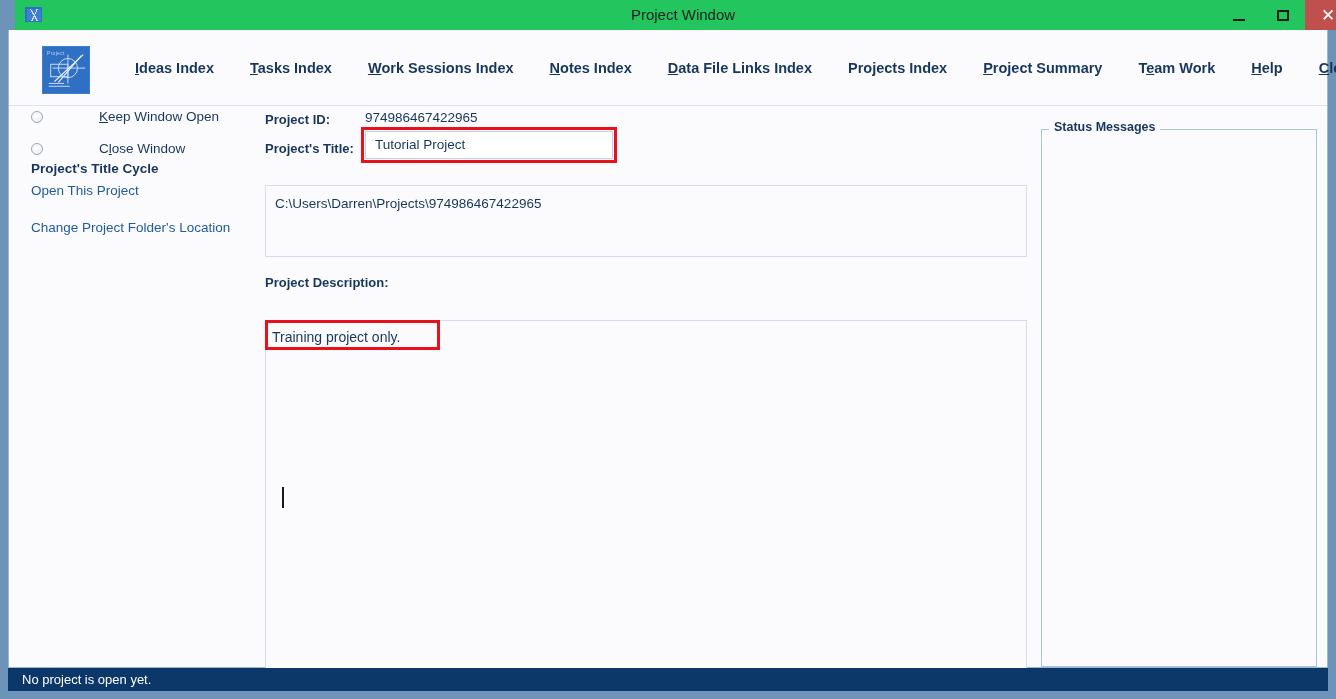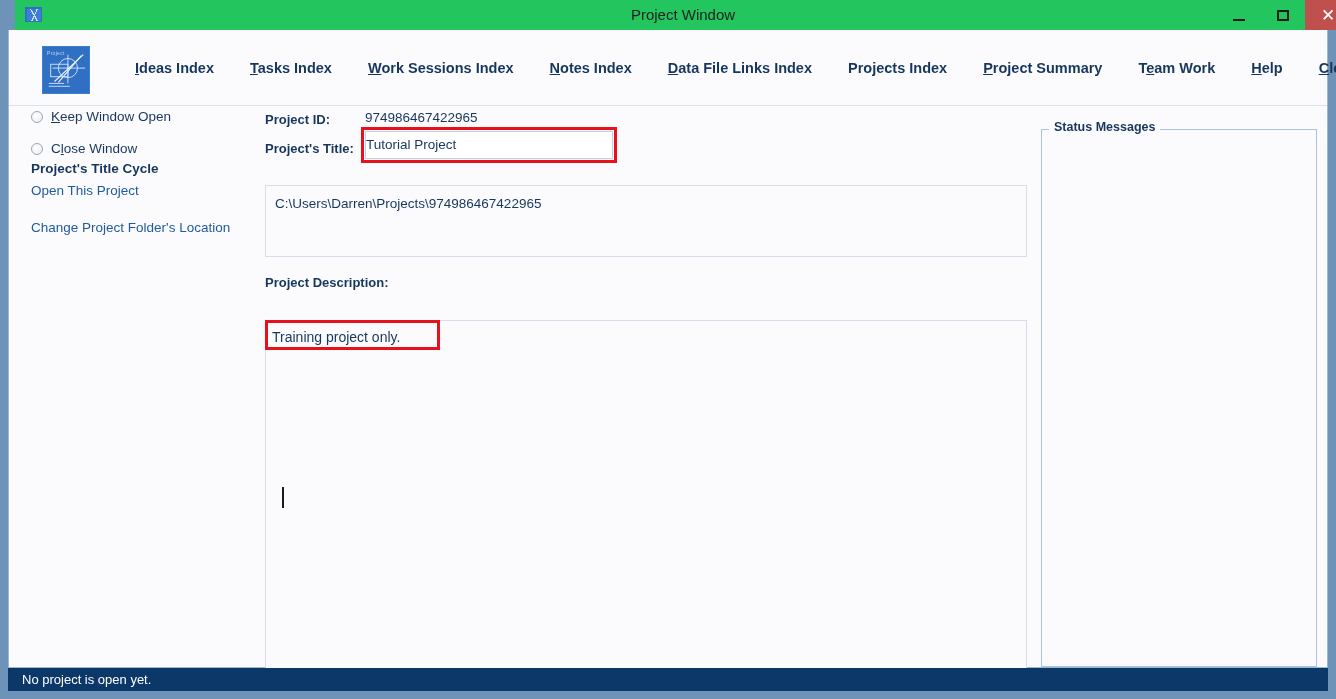--- a/index.html
+++ b/index.html
@@ -124,20 +124,21 @@
     position: absolute; left: 0; top: 77px;
     width: 248px; height: 560px;
     background: #fbfbfd;
   }
   .radio-row {
     position: absolute;
     display: flex; align-items: center;
     font-size: 13.5px;
     color: #17365d;
     cursor: default;
+    gap: 48px;
   }
   .radio-row:nth-of-type(1) { left: 22px; top: 2px; }
   .radio-row:nth-of-type(2) { left: 22px; top: 23px; margin-top: 11px; }
   .radio-mark {
     width: 12px; height: 12px; border-radius: 50%;
     border: 1px solid #9ba7b5;
     background: radial-gradient(circle at 40% 35%, #ffffff 0%, #eef1f5 70%, #e2e7ed 100%);
     margin-right: 8px;
     flex: 0 0 auto;
   }
@@ -167,21 +168,21 @@
     position: absolute;
     font-size: 13.5px; color: #17365d;
   }
   .field-title {
     position: absolute;
     left: 108px; top: 24px;
     width: 248px; height: 28px;
     background: #ffffff;
     border: 1px solid #c6d2e0;
     font-size: 13.5px; color: #17365d;
-    padding: 5px 0;
+    padding: 5px 9px;
     white-space: nowrap;
     overflow: hidden;
   }
   .hl-red {
     position: absolute;
     border: 3px solid #e8101a;
     pointer-events: none;
   }
   .folder-box {
     position: absolute;

